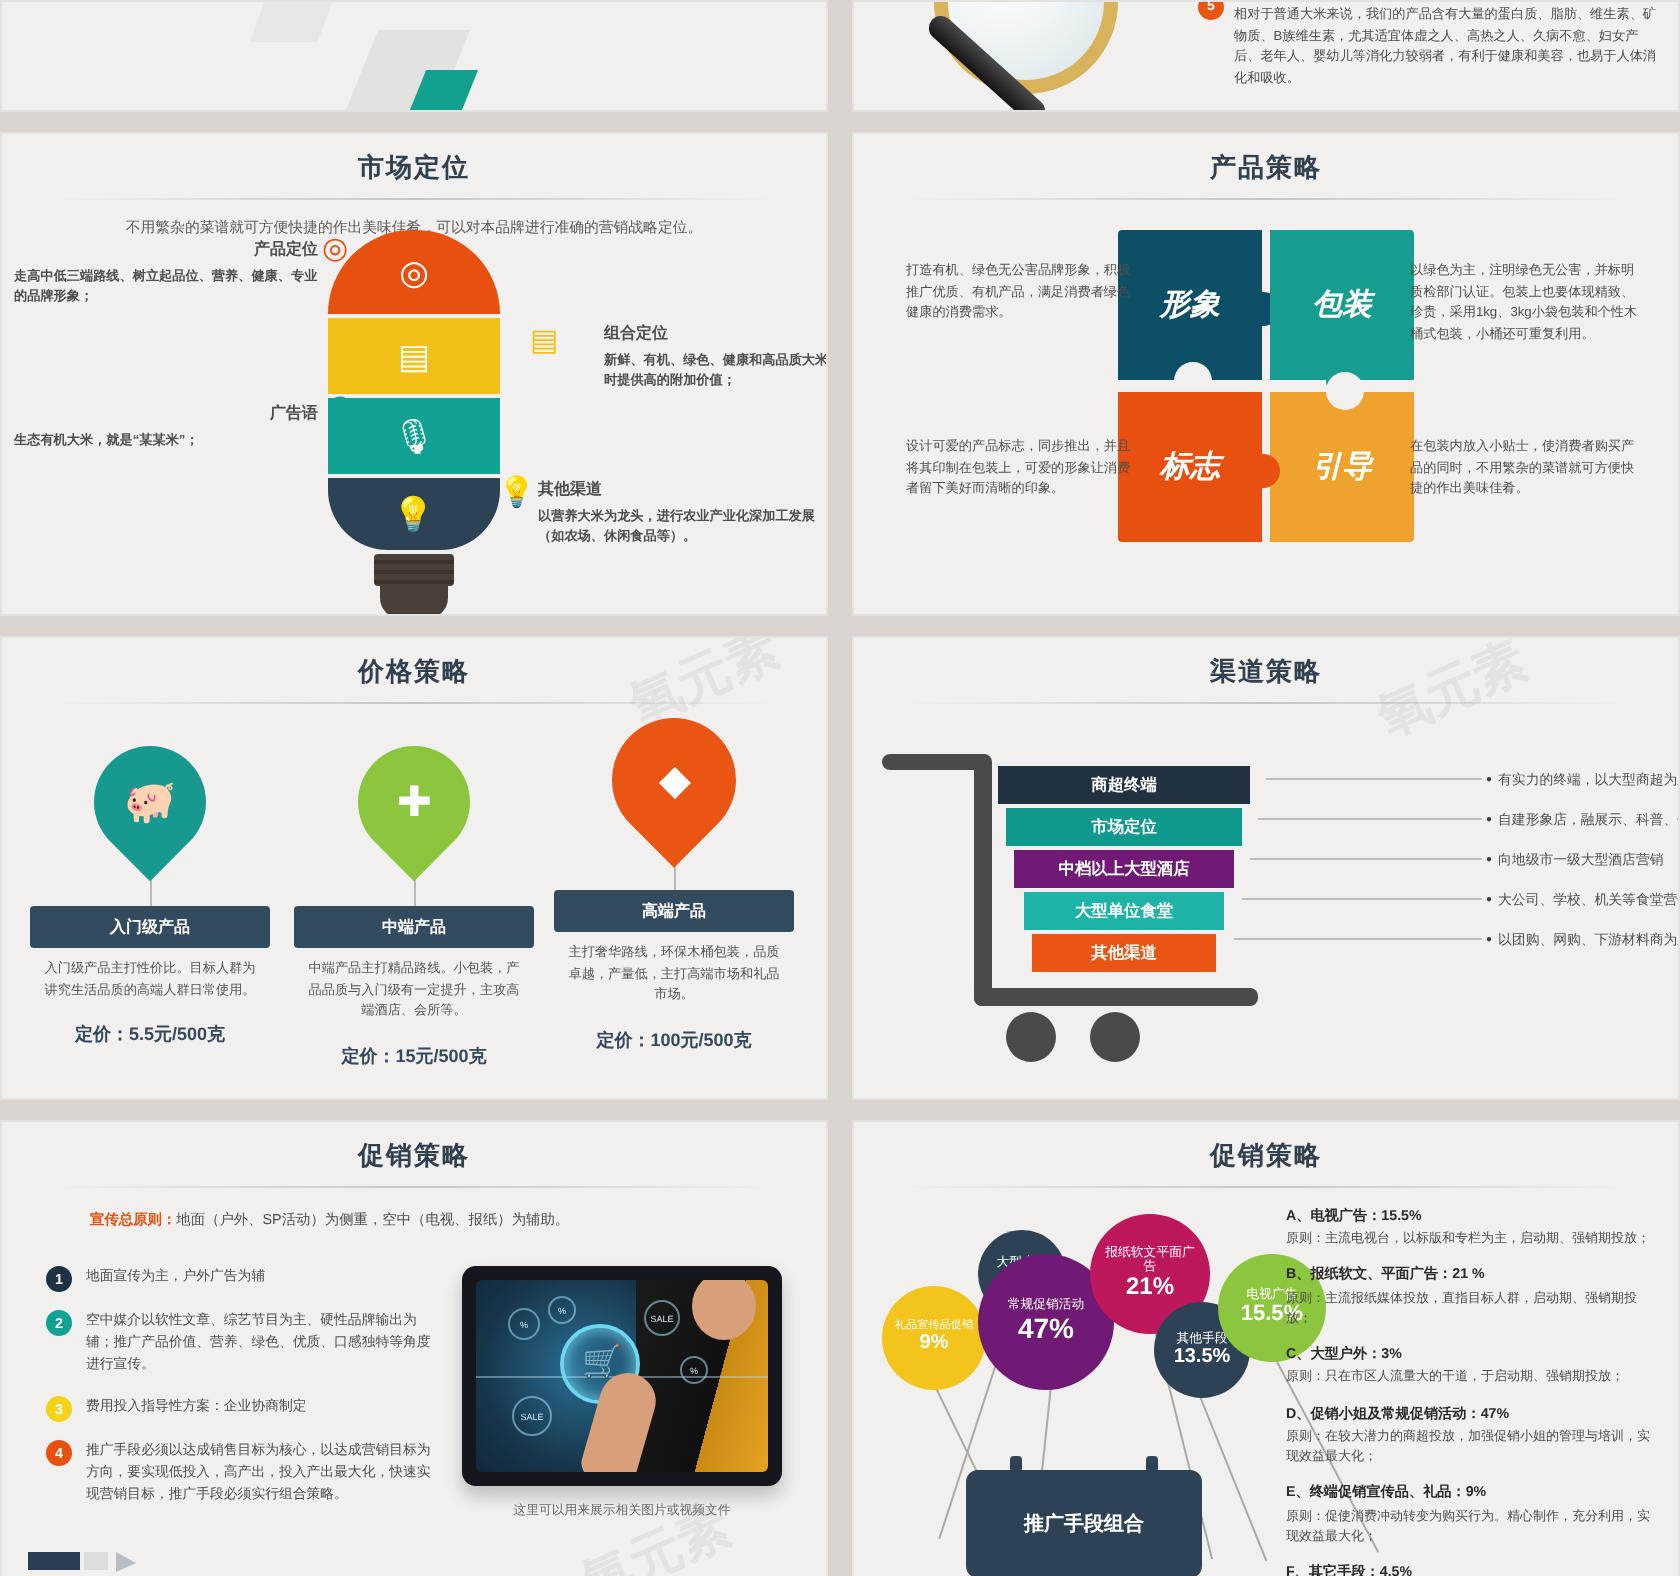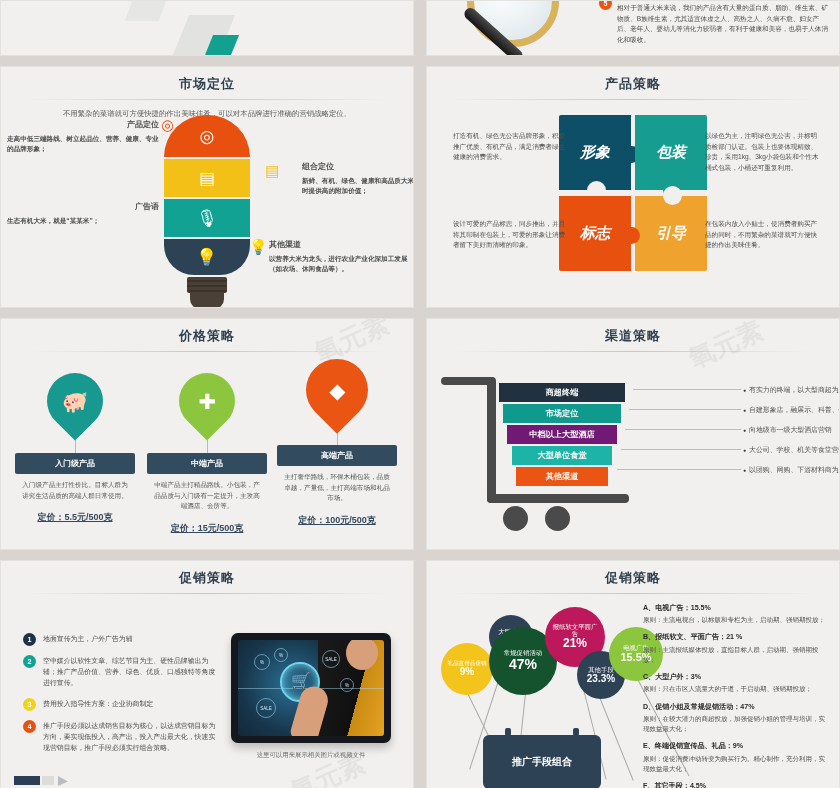--- a/index.html
+++ b/index.html
@@ -85,21 +85,21 @@
   .side-text { position:absolute; font-size:6.6px; line-height:1.62; color:#4f4f4f; width:118px; }
 
   
   .pins { position:absolute; left:0; right:0; top:44px; height:176px; }
   .pincol { position:absolute; width:120px; text-align:center; }
   .pin { width:56px; height:56px; border-radius:50% 50% 50% 0; transform:rotate(-45deg); margin:0 auto; display:flex; align-items:center; justify-content:center; }
   .pin span { transform:rotate(45deg); font-size:21px; color:#fff; line-height:1; }
   .stem { width:1px; height:22px; background:#b9b9b9; margin:2px auto 0; }
   .ribbon { background:#334b5e; color:#fff; font-size:8px; font-weight:bold; padding:5px 0; border-radius:2px; }
   .pdesc { font-size:6.6px; line-height:1.6; color:#545454; margin-top:6px; padding:0 6px; }
-  .price { font-size:9px; font-weight:bold; color:#35495c; margin-top:10px;text-decoration:underline; }
+  .price { font-size:9px; font-weight:bold; color:#35495c; margin-top:10px; }
 
   
   .cart { position:absolute; left:14px; top:52px; width:200px; height:168px; }
   .cart-handle { position:absolute; left:0; top:6px; width:54px; height:8px; background:#4a4a4a; border-radius:4px; }
   .cart-post { position:absolute; left:46px; top:6px; width:9px; height:126px; background:#4a4a4a; border-radius:4px; }
   .cart-bottom { position:absolute; left:46px; bottom:36px; width:142px; height:9px; background:#4a4a4a; border-radius:4px; }
   .wheel { position:absolute; bottom:8px; width:25px; height:25px; border-radius:50%; background:#4a4a4a; }
   .trap { position:absolute; left:58px; top:12px; width:126px; }
   .lay { color:#fff; font-size:8.2px; font-weight:bold; text-align:center; padding:4px 0; margin-bottom:2px; }
   .leader { position:absolute; height:1px; background:#bdbdbd; }
@@ -306,20 +306,23 @@
     <div class="bullet-row" style="left:316px; top:86px;">自建形象店，融展示、科普、销售一体</div>
     <div class="bullet-row" style="left:316px; top:106px;">向地级市一级大型酒店营销</div>
     <div class="bullet-row" style="left:316px; top:126px;">大公司、学校、机关等食堂营销</div>
     <div class="bullet-row" style="left:316px; top:146px;">以团购、网购、下游材料商为主</div>
   </div>
 
   <div class="slide">
     <div class="title">促销策略</div>
     <div class="rule"></div>
 
+    <div class="lead">
+      <b>宣传总原则：</b><span>地面（户外、SP活动）为侧重，空中（电视、报纸）为辅助。</span>
+    </div>
 
     <div class="steps">
       <div class="step">
         <div class="num" style="background:#1d3245;">1</div>
         <div class="stext">地面宣传为主，户外广告为辅</div>
       </div>
       <div class="step">
         <div class="num" style="background:#11a293;">2</div>
         <div class="stext">空中媒介以软性文章、综艺节目为主、硬性品牌输出为辅；推广产品价值、营养、绿色、优质、口感独特等角度进行宣传。</div>
       </div>
@@ -367,31 +370,31 @@
       <div class="string" style="left:200px;top:74px;  height:110px; transform:rotate(-28deg);"></div>
 
       <div class="bal" style="left:52px; top:10px; width:44px; height:44px; background:#2d4254;">
         <span class="bl">大型户外</span>
         <span class="bv" style="font-size:9px;">3%</span>
       </div>
       <div class="bal" style="left:4px; top:38px; width:52px; height:52px; background:#f3c41c;">
         <span class="bl" style="font-size:5.6px; width:44px;">礼品宣传品促销</span>
         <span class="bv" style="font-size:10px;">9%</span>
       </div>
-      <div class="bal" style="left:52px; top:22px; width:68px; height:68px; background:#14532d;">
+      <div class="bal" style="left:52px; top:22px; width:68px; height:68px; background:#701a75;">
         <span class="bl" style="width:50px;">常规促销活动</span>
         <span class="bv" style="font-size:14px;">47%</span>
       </div>
       <div class="bal" style="left:108px; top:2px; width:60px; height:60px; background:#be185d;">
         <span class="bl" style="width:48px;">报纸软文平面广告</span>
         <span class="bv" style="font-size:12px;">21%</span>
       </div>
       <div class="bal" style="left:140px; top:46px; width:48px; height:48px; background:#2d4254;">
         <span class="bl">其他手段</span>
-        <span class="bv" style="font-size:10px;">23.3%</span>
+        <span class="bv" style="font-size:10px;">13.5%</span>
       </div>
       <div class="bal" style="left:172px; top:22px; width:54px; height:54px; background:#8cc63e;">
         <span class="bl">电视广告</span>
         <span class="bv" style="font-size:11px;">15.5%</span>
       </div>
 
       <div class="board">
         <div class="peg" style="left:22px;"></div>
         <div class="peg" style="right:22px;"></div>
         <span>推广手段组合</span>

